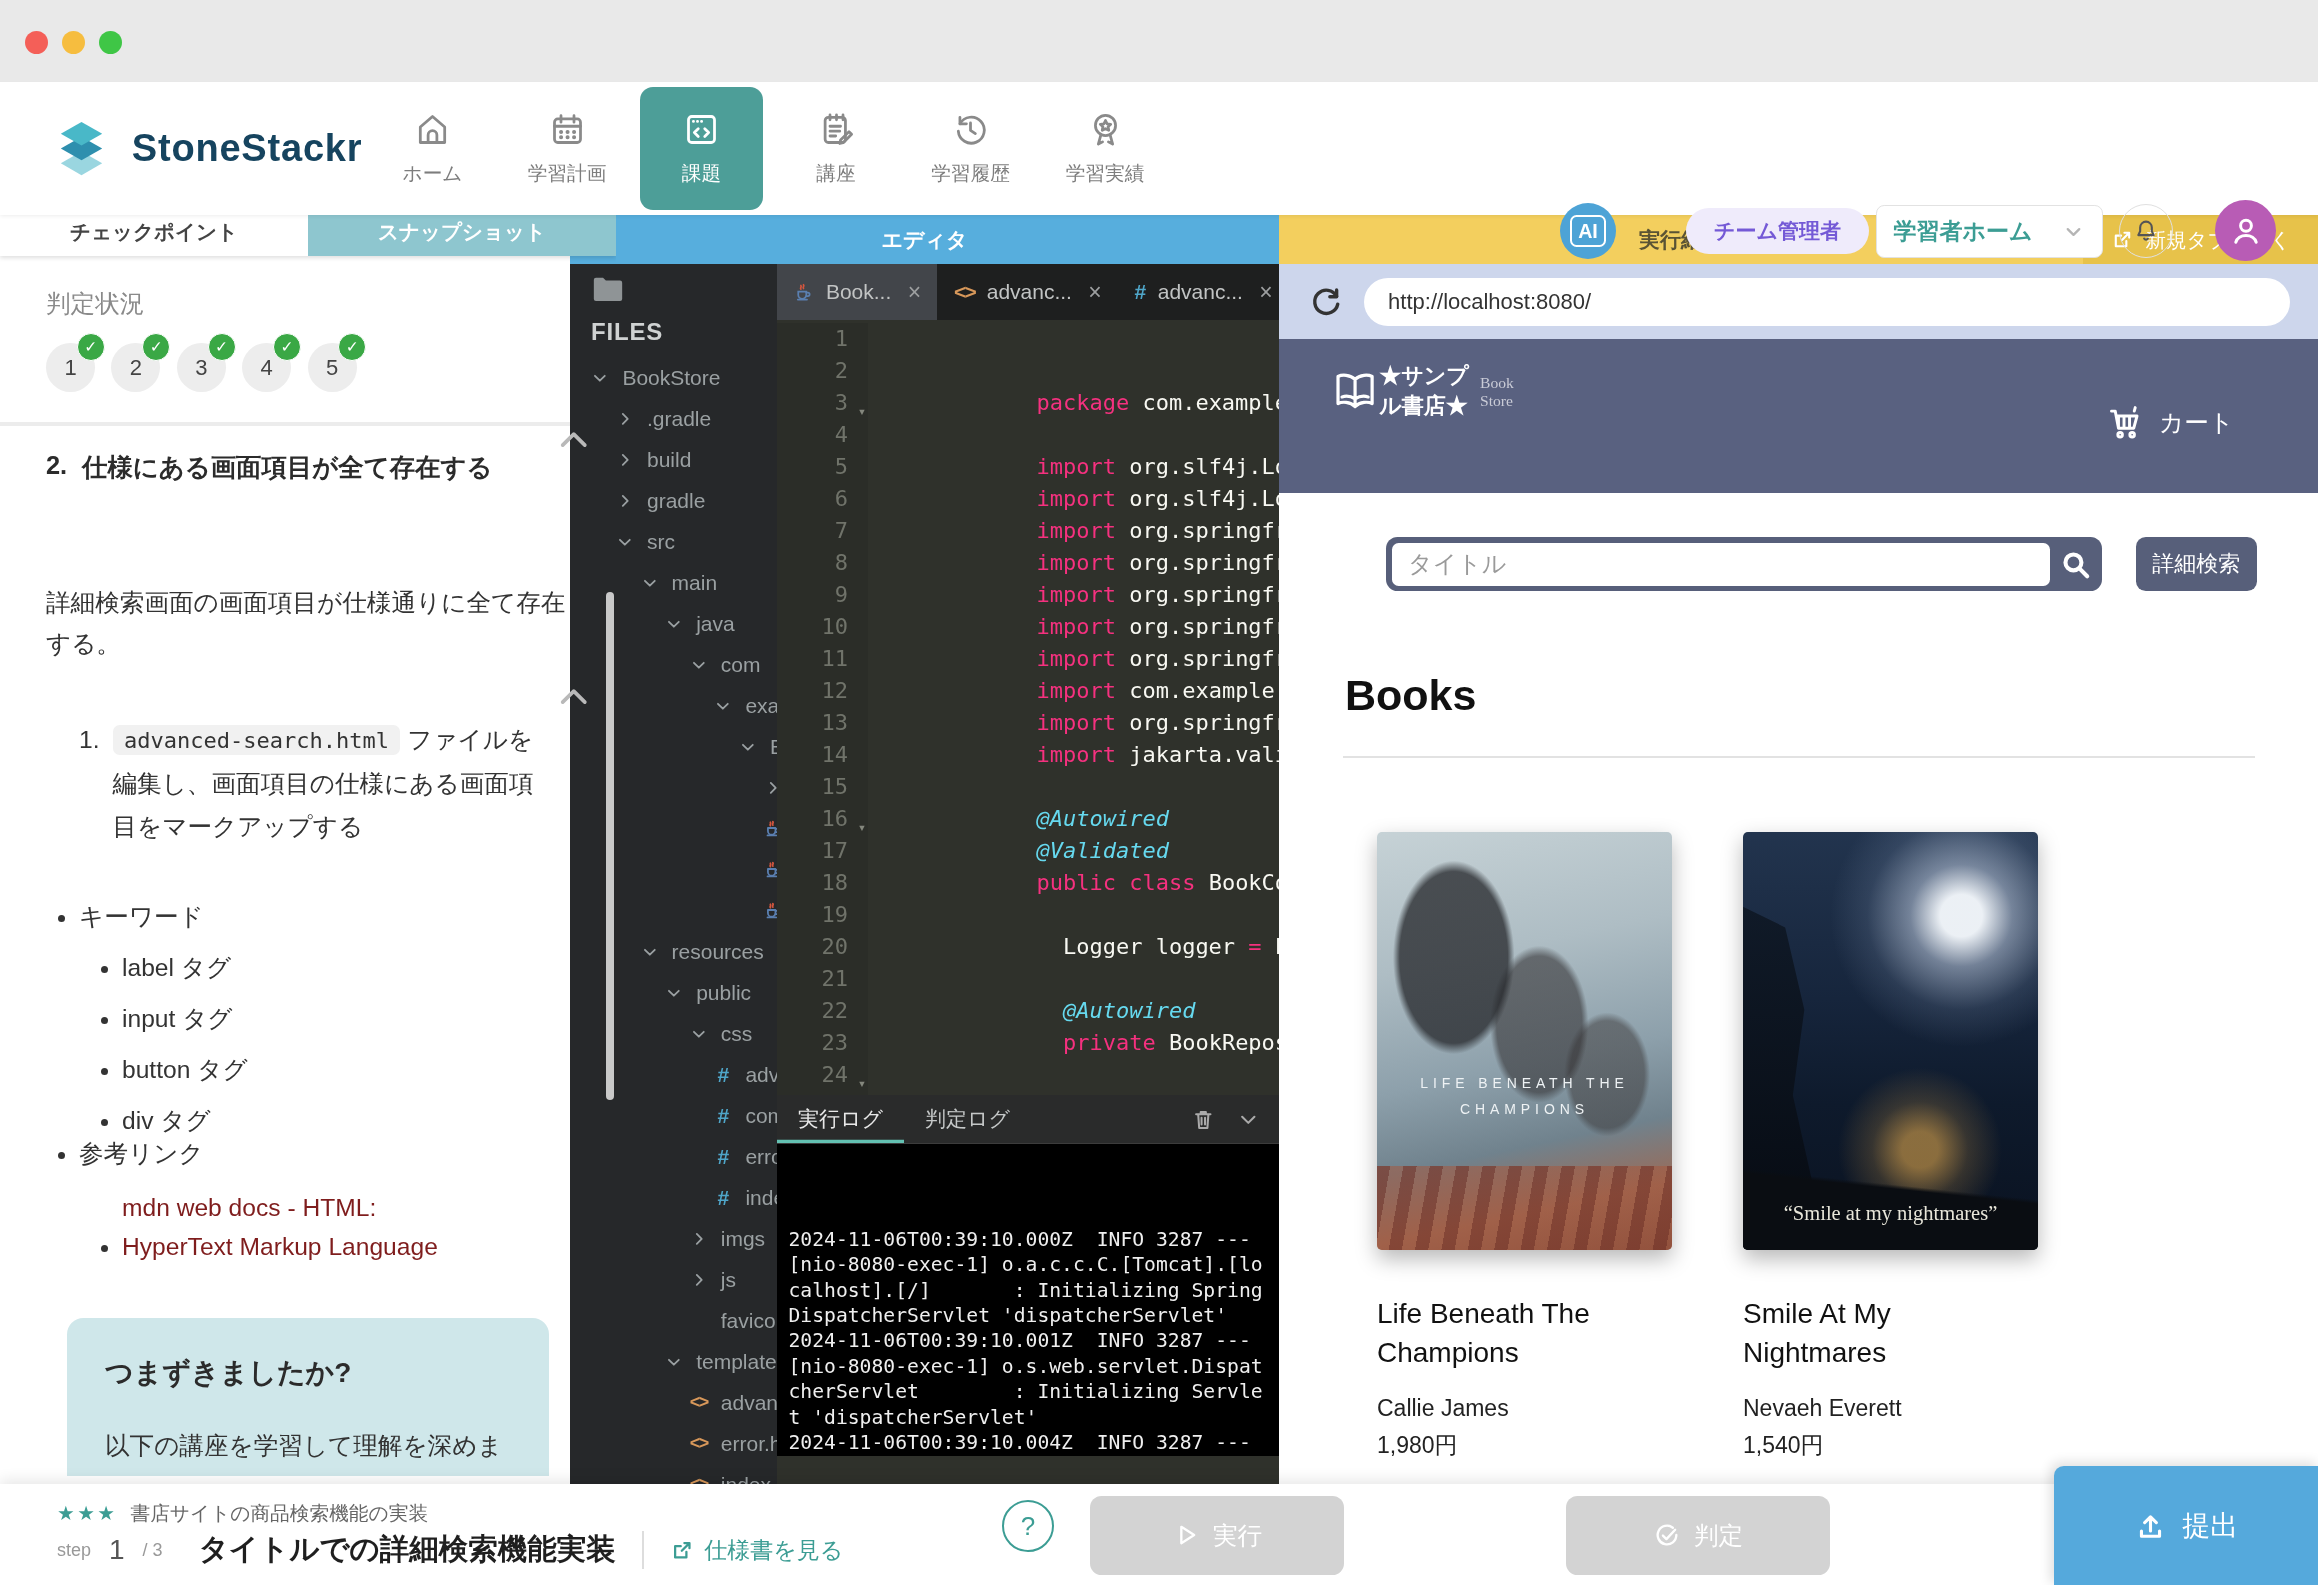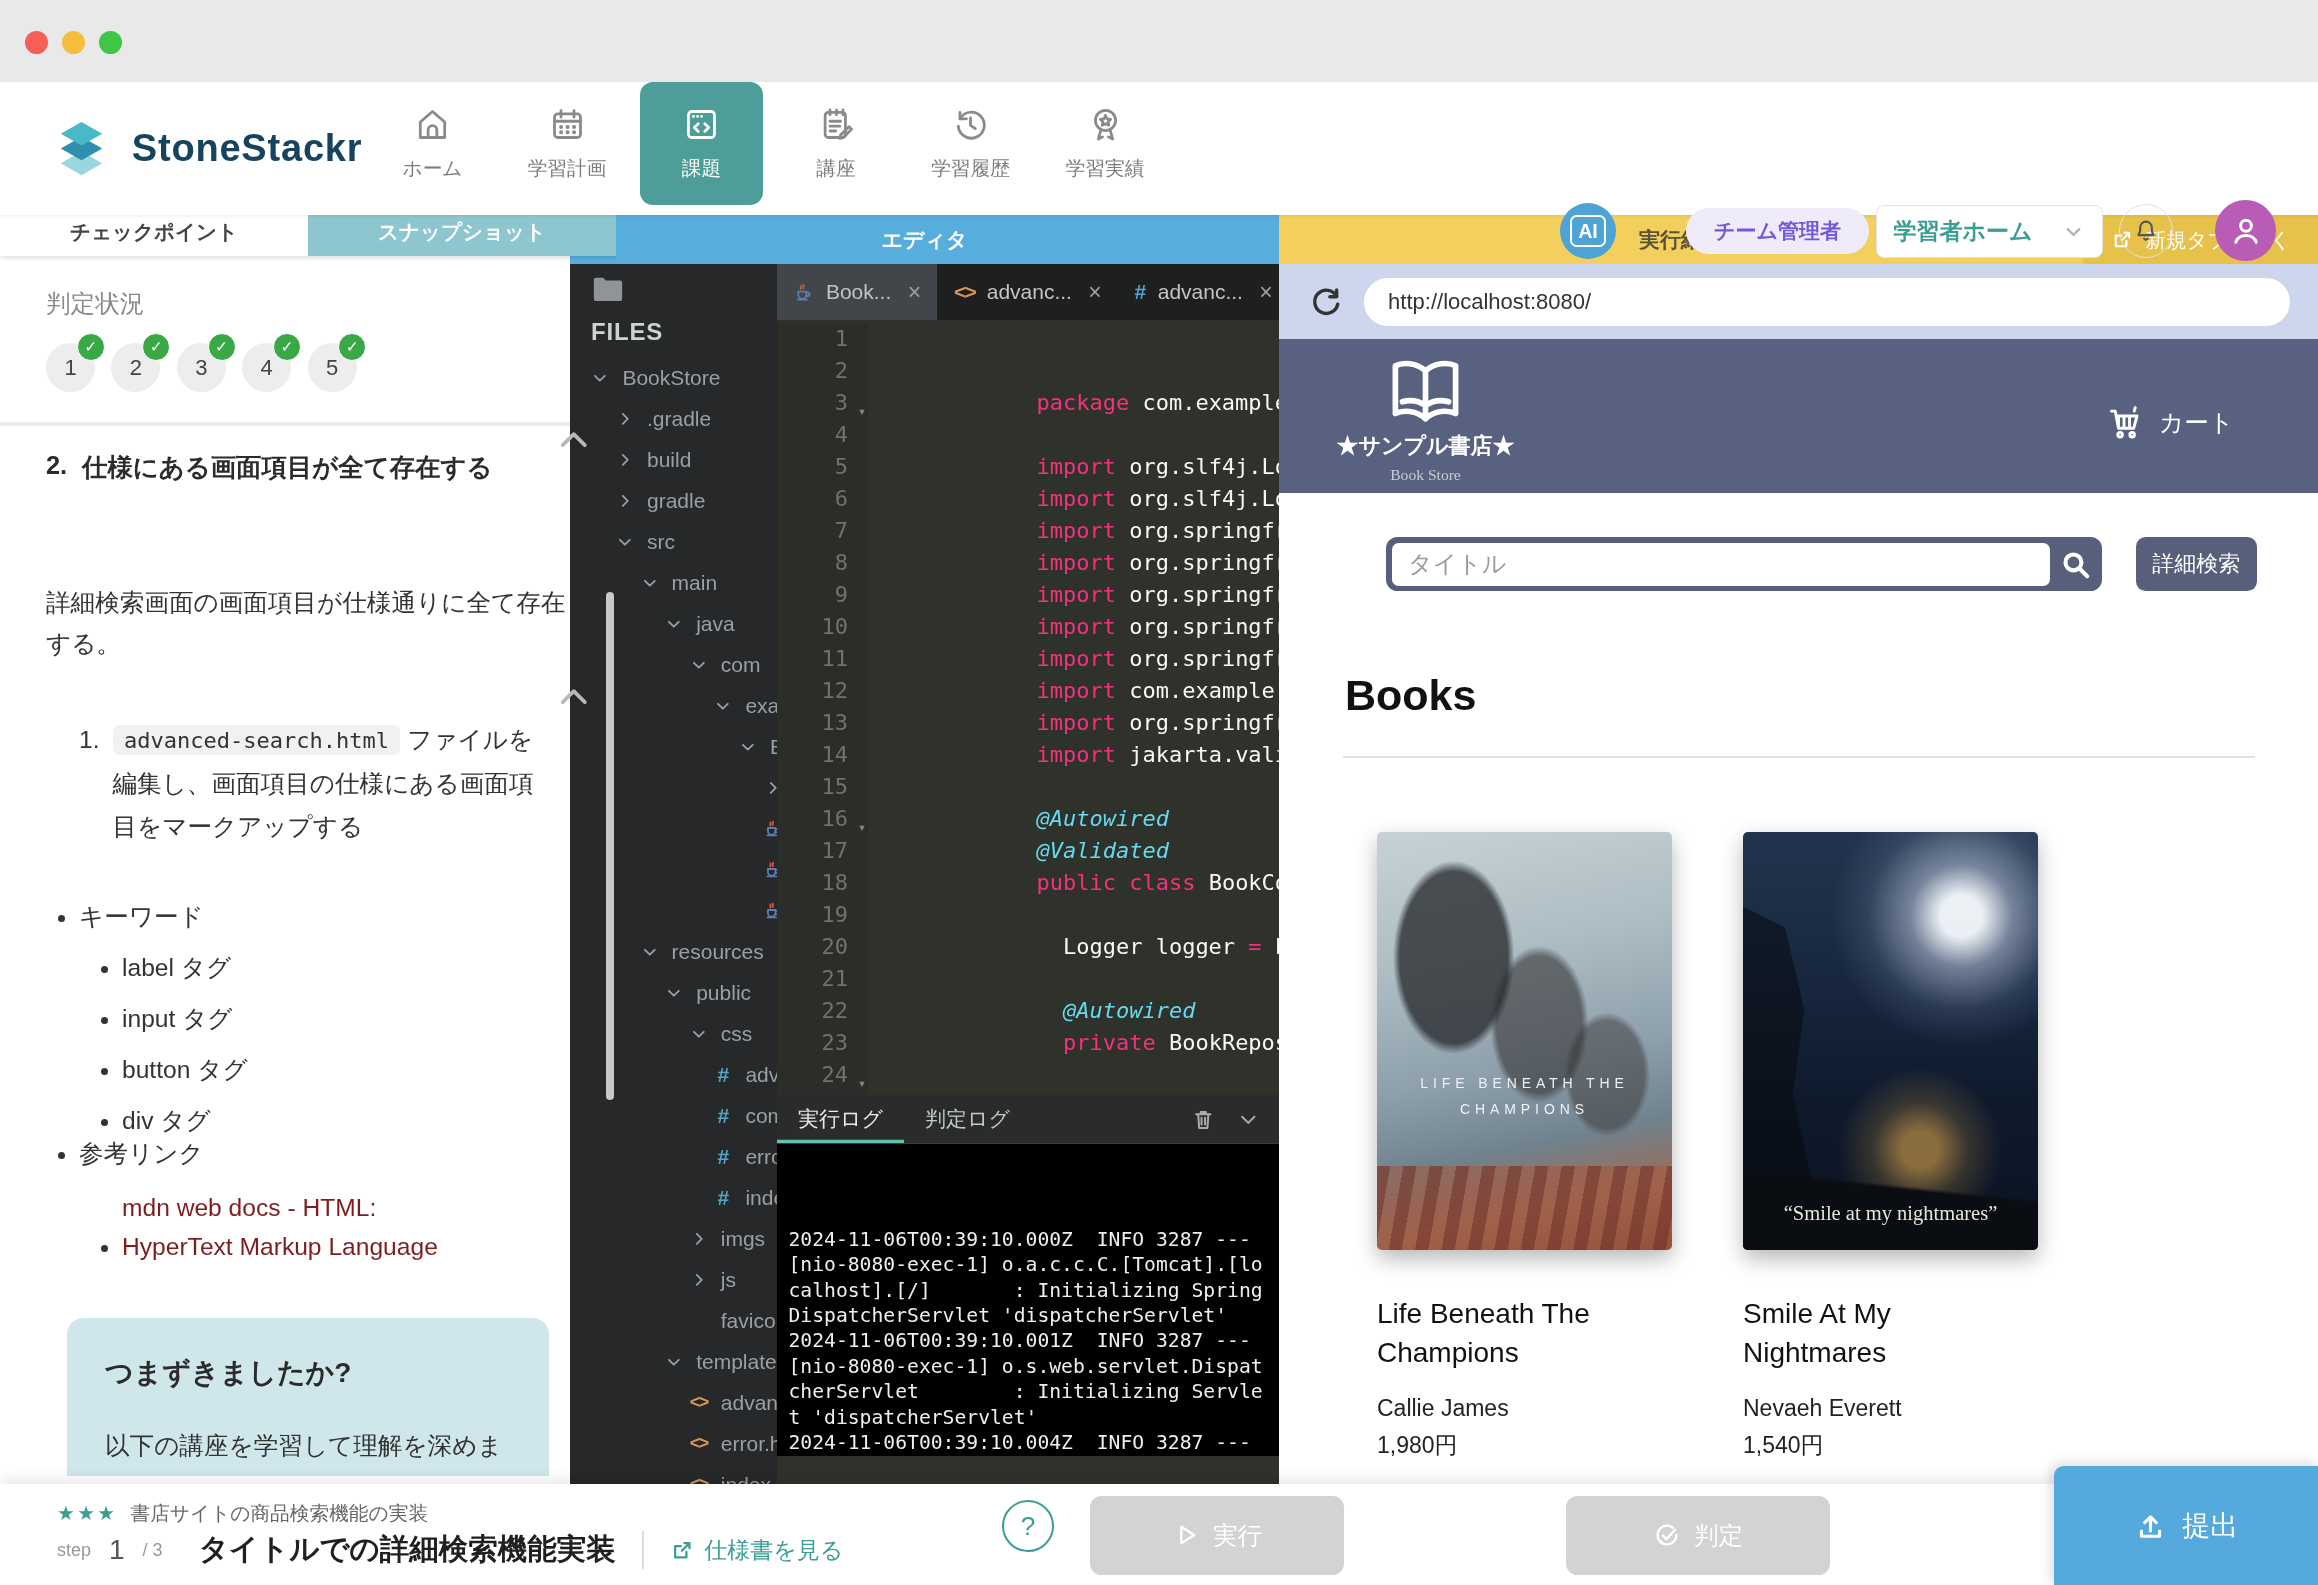--- a/index.html
+++ b/index.html
@@ -10,21 +10,21 @@
 
   
   .titlebar{position:absolute;left:0;top:0;width:100%;height:82px;background:#e9e9e9;border-bottom:0.8px solid #d2d2d2}
   .dot{position:absolute;top:31px;width:23px;height:23px;border-radius:50%}
   .dot.r{left:25.4px;background:#f45f58}.dot.y{left:62px;background:#f6bd3f}.dot.g{left:99px;background:#3fc646}
 
   
   .appheader{position:absolute;left:0;top:82px;width:100%;height:133px;background:#fff;box-shadow:0 1.6px 4.1px rgba(0,0,0,.07);z-index:5}
   .brand{position:absolute;left:46px;top:31px;display:flex;align-items:center;gap:14.8px}
   .brand-name{font-size:38px;font-weight:700;color:#16445f;letter-spacing:0.8px}
-  .nav{position:absolute;left:371px;top:0;height:133px;display:flex;align-items:flex-start;gap:11.5px}
+  .nav{position:absolute;left:371px;top:0;height:133px;display:flex;align-items:center;gap:11.5px}
   .nav-item{width:123px;height:123px;border-radius:13px;display:flex;flex-direction:column;align-items:center;justify-content:center;gap:11.5px;color:#7d7d7d;font-size:19.7px;cursor:pointer}
   .nav-item svg{width:39px;height:39px;stroke:#8a8a8a;fill:none;stroke-width:1.7;stroke-linecap:round;stroke-linejoin:round}
   .nav-item.active{background:#4d9e98;color:#fff}
   .nav-item.active svg{stroke:#fff}
   .ai-btn{position:absolute;left:1560px;top:121px;width:56px;height:56px;border-radius:50%;background:#4da3d6;display:flex;align-items:center;justify-content:center}
   .ai-btn span{border:2.5px solid #fff;border-radius:6.6px;color:#fff;font-size:19.7px;font-weight:700;padding:2.5px 6.6px}
   .role-badge{position:absolute;left:1686px;top:126px;height:46px;padding:0 28px;border-radius:23px;background:#efebfb;color:#7459d6;font-size:21px;font-weight:700;display:flex;align-items:center}
   .ws-select{position:absolute;left:1876px;top:123px;width:192px;height:51px;border:1.6px solid #e2e2e2;border-radius:8.2px;display:flex;align-items:center;justify-content:space-between;padding:0 16.4px;background:#fff}
   .ws-select .val{color:#3c9d94;font-size:23px;font-weight:700}
   .bell{position:absolute;left:2119px;top:122px;width:52px;height:52px;border:1.6px solid #e0e0e0;border-radius:50%;display:flex;align-items:center;justify-content:center}
@@ -105,21 +105,21 @@
   
   .preview{position:absolute;left:1279px;top:215px;width:1040px;height:1269px;background:#fff;overflow:hidden}
   .pv-header{height:49px;display:flex}
   .pv-title{flex:1;background:#f3cf5e;color:#5a5334;font-weight:700;font-size:21px;display:flex;align-items:center;justify-content:center}
   .pv-newtab{width:236px;background:#e7c24a;color:#fff;font-size:20.5px;display:flex;align-items:center;justify-content:center;gap:11.5px;cursor:pointer}
   .pv-newtab svg{width:23px;height:23px;stroke:#fff;fill:none;stroke-width:2.2;stroke-linecap:round;stroke-linejoin:round}
   .pv-urlbar{height:75px;background:#cdd6ec;display:flex;align-items:center;gap:21px;padding:0 29.5px}
   .pv-urlbar .refresh svg{width:34px;height:34px;stroke:#333;fill:none;stroke-width:2.4;stroke-linecap:round;stroke-linejoin:round}
   .urlfield{flex:1;height:48px;background:#fff;border-radius:24px;display:flex;align-items:center;padding:0 24.6px;font-size:22px;color:#333}
   .shop-header{height:154px;background:#596180;position:relative;color:#fff}
-  .shop-logo{position:absolute;left:52px;top:11.5px;width:189px;display:flex;flex-direction:column;align-items:center}
+  .shop-logo{position:absolute;left:52px;top:11.5px;width:189px;display:flex;flex-direction:row;align-items:center}
   .shop-logo svg{width:85px;height:79px;stroke:#fff;fill:none;stroke-width:1.6;stroke-linecap:round;stroke-linejoin:round}
   .shop-name{font-size:22px;font-weight:700;margin-top:1.6px}
   .shop-sub{font-family:"Liberation Serif",serif;font-size:15.6px;color:#c9cbd6;margin-top:4.9px}
   .cart{position:absolute;right:85px;top:64px;display:flex;align-items:center;gap:14.8px;font-size:24.6px;cursor:pointer}
   .cart svg{width:39px;height:39px;stroke:#fff;fill:none;stroke-width:1.8;stroke-linecap:round;stroke-linejoin:round}
   .searchrow{display:flex;align-items:center;margin:44px 0 0 107px}
   .searchwrap{width:710px;height:54px;background:#575f7a;border-radius:11.5px;display:flex;align-items:center;padding:0 0 0 5.7px}
   .searchinput{flex:1;height:43px;background:#fff;border-radius:6.6px;display:flex;align-items:center;padding:0 16.4px;font-size:24px;color:#9a9a9a}
   .searchbtn{width:52px;display:flex;align-items:center;justify-content:center;cursor:pointer}
   .searchbtn svg{width:33px;height:33px;stroke:#fff;fill:none;stroke-width:3;stroke-linecap:round}

